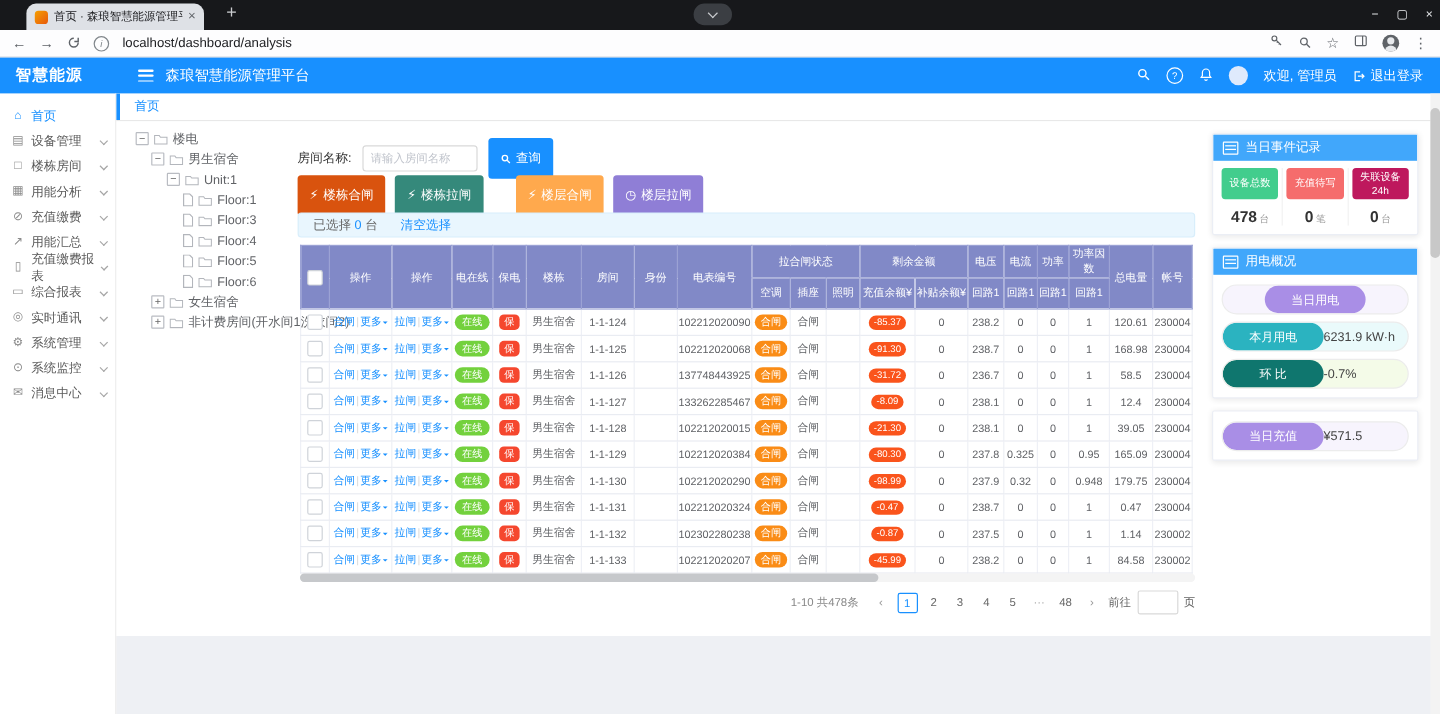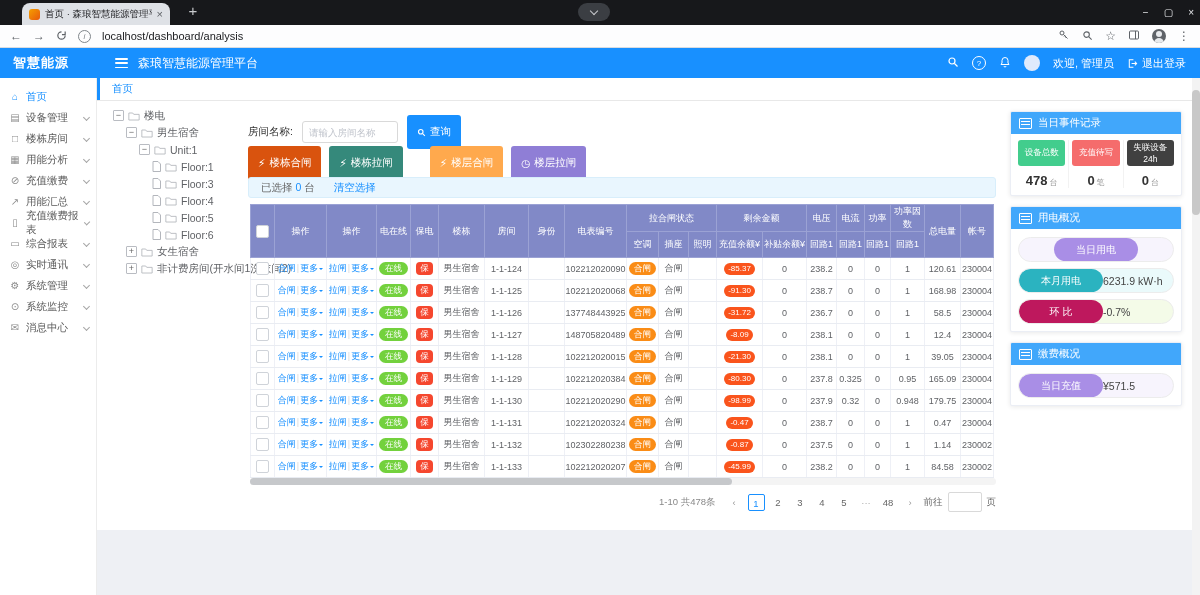--- a/index.html
+++ b/index.html
@@ -573,21 +573,21 @@
                 <td>
                   <div class="cbx"></div>
                 </td>
                 <td><a>合闸</a><span class="sep">|</span><a>更多<span class="caret"></span></a></td>
                 <td><a>拉闸</a><span class="sep">|</span><a>更多<span class="caret"></span></a></td>
                 <td><span class="badge b-online">在线</span></td>
                 <td><span class="badge b-protect">保</span></td>
                 <td>男生宿舍</td>
                 <td>1-1-127</td>
                 <td></td>
-                <td>148705820489</td>
+                <td>133262285467</td>
                 <td><span class="badge b-closed">合闸</span></td>
                 <td>合闸</td>
                 <td></td>
                 <td><span class="badge b-neg">-8.09</span></td>
                 <td>0</td>
                 <td>238.1</td>
                 <td>0</td>
                 <td>0</td>
                 <td>1</td>
                 <td>12.4</td>
@@ -769,50 +769,46 @@
           <div class="stats" id="event-stats">
               <div class="stat">
                 <div class="stat-label" style="background: rgb(66, 205, 141);">设备总数</div>
                 <div class="stat-val">478<span class="stat-unit">台</span></div>
               </div>
               <div class="stat">
                 <div class="stat-label" style="background: rgb(245, 108, 108);">充值待写</div>
                 <div class="stat-val">0<span class="stat-unit">笔</span></div>
               </div>
               <div class="stat">
-                <div class="stat-label" style="background: #404040;">失联设备24h</div>
+                <div class="stat-label" style="background: #be185d;">失联设备24h</div>
                 <div class="stat-val">0<span class="stat-unit">台</span></div>
               </div>
             </div>
         </div>
         <div class="card">
           <div class="card-header">
             <span class="hic"></span>
             <span>用电概况</span>
           </div>
           <div id="energy-rows" style="padding:2px 0 1px;">
               <div class="pill-row" style="background: rgb(247, 244, 253); flex-direction: column;">
                 <span class="pill" style="background: rgb(169, 142, 230);">当日用电</span>
                 <span class="pill-val">1347.1 kW·h</span>
               </div>
               <div class="pill-row" style="background: rgb(234, 250, 251);">
                 <span class="pill" style="background: rgb(43, 179, 192);">本月用电</span>
                 <span class="pill-val">6231.9 kW·h</span>
               </div>
               <div class="pill-row" style="background: rgb(244, 251, 232);">
-                <span class="pill" style="background: #be185d;">环 比</span>
+                <span class="pill" style="background: #0f766e;">环 比</span>
                 <span class="pill-val">-0.7%</span>
               </div>
             </div>
         </div>
         <div class="card">
-          <div class="card-header">
-            <span class="hic"></span>
-            <span>缴费概况</span>
-          </div>
           <div id="payment-rows" style="padding:2px 0 1px;">
               <div class="pill-row" style="background: rgb(247, 244, 253);">
                 <span class="pill" style="background: rgb(169, 142, 230);">当日充值</span>
                 <span class="pill-val">¥571.5</span>
               </div>
             </div>
         </div>
       </div>
 
     </div>

